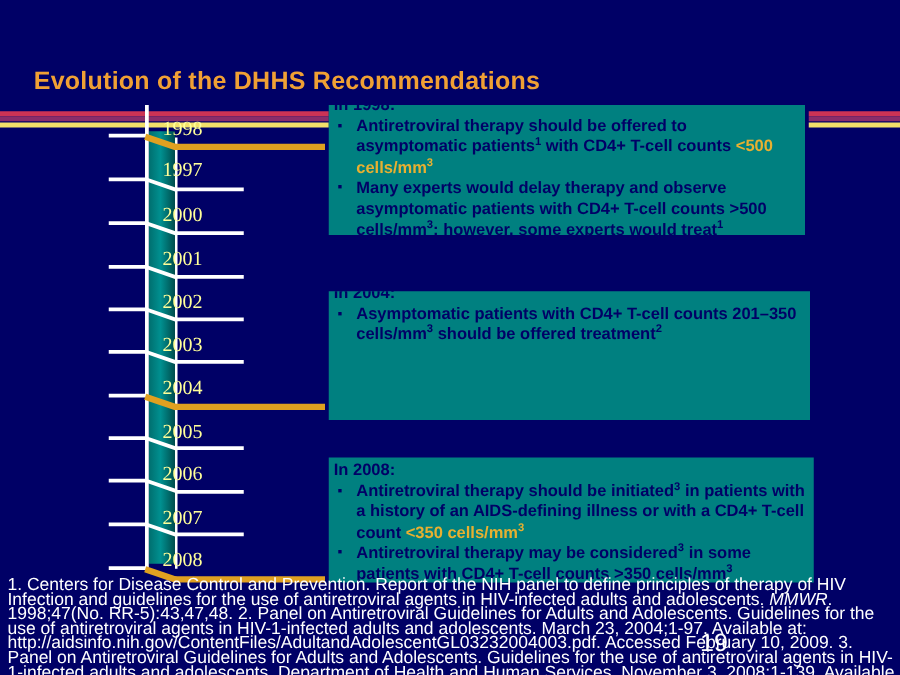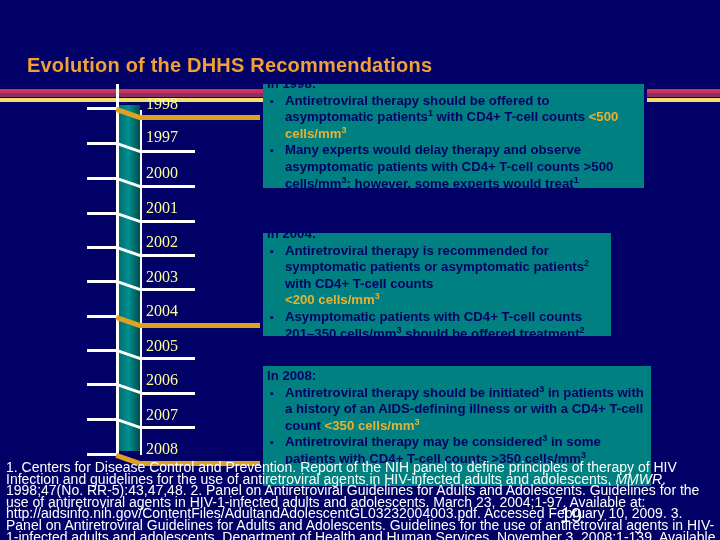--- a/index.html
+++ b/index.html
@@ -12,21 +12,21 @@
   .left-stripes { left:0; width:263px; }
   .right-stripes { left:647px; width:73px; }
   .vline { position:absolute; left:116px; top:84px; width:3px; height:372px; background:#FFFFFF; }
   .column { position:absolute; left:119px; top:105px; width:21px; height:346px; background:linear-gradient(90deg,#006E6E 0%,#009090 45%,#004C4C 100%); }
   .col-right-edge { position:absolute; left:140px; top:110px; width:2px; height:345px; background:#FFFFFF; }
   .tick-left { position:absolute; left:87px; width:30px; height:3px; background:#FFFFFF; }
   .tick-diag { position:absolute; left:117px; width:26px; height:3px; background:#FFFFFF; transform-origin:0 0; transform:rotate(19deg); }
   .tick-diag.gold { background:#E0A020; height:5px; }
   .tick-right { position:absolute; left:140px; width:55px; height:3px; background:#FFFFFF; }
   .tick-right.gold { width:120px; background:#E0A020; height:5px; }
-  .year { position:absolute; left:146px; font-family:"Liberation Serif", serif; font-size:16px; color:#FFFF99; }
+  .year { position:absolute; left:130px; font-family:"Liberation Serif", serif; font-size:16px; color:#FFFF99; }
   .box { position:absolute; left:263px; background:#008080; color:#000066; font-weight:bold; font-size:13.2px; line-height:16.6px; overflow:hidden; padding:0 4px; box-sizing:border-box; }
   .box .hdr { margin:0; }
   .box ul { list-style:none; margin:0; padding:0; }
   .box li { position:relative; padding-left:18px; }
   .box li::before { content:"\25AA"; position:absolute; left:3px; top:0; font-size:11px; }
   .box .hl { color:#E8B030; }
   .box sup { font-size:9px; line-height:0; }
   .footnotes { position:absolute; left:6px; top:462px; width:712px; color:#FFFFFF; font-size:14px; line-height:11.6px; }
   .footnotes em { font-style:italic; }
   .slide-num { position:absolute; left:560px; top:504px; color:#FFFFFF; font-size:20px; }
@@ -105,29 +105,28 @@
 </div>
 
 <div class="box" style="top:84px; width:381px; height:104px;">
   <div class="hdr" style="margin-top:-8px">In 1998:</div>
   <ul>
     <li><span>Antiretroviral therapy should be offered to asymptomatic patients</span><sup>1</sup><span> with CD4+ T-cell counts </span><span class="hl">&lt;500 cells/mm</span><sup class="hl">3</sup></li>
     <li><span>Many experts would delay therapy and observe asymptomatic patients with CD4+ T-cell counts  &gt;500 cells/mm</span><sup>3</sup><span>; however, some experts would treat</span><sup>1</sup></li>
   </ul>
 </div>
 
-<div class="box" style="top:233px; width:348px; height:103px;">
+<div class="box" style="top:233px; width:385px; height:103px;">
   <div class="hdr" style="margin-top:-7px">In 2004:</div>
   <ul>
-    <li><span>Antiretroviral therapy is recommended for symptomatic patients or asymptomatic patients</span><sup>2</sup><span> with CD4+ T-cell counts</span><br><span class="hl">&lt;200 cells/mm</span><sup class="hl">3</sup></li>
     <li><span>Asymptomatic patients with CD4+ T-cell counts 201–350 cells/mm</span><sup>3</sup><span> should be offered treatment</span><sup>2</sup></li>
   </ul>
 </div>
 
-<div class="box" style="top:366px; width:388px; height:120px;">
+<div class="box" style="top:366px; width:388px; height:100px;">
   <div class="hdr" style="margin-top:2px">In 2008:</div>
   <ul>
     <li><span>Antiretroviral therapy should be initiated</span><sup>3</sup><span> in patients with a history of an AIDS-defining illness or with a CD4+ T-cell count </span><span class="hl">&lt;350 cells/mm</span><sup class="hl">3</sup></li>
     <li><span>Antiretroviral therapy may be considered</span><sup>3</sup><span> in some patients with CD4+ T-cell counts &gt;350 cells/mm</span><sup>3</sup></li>
   </ul>
 </div>
 
 <div class="footnotes"><span>1. Centers for Disease Control and Prevention. Report of the NIH panel to define principles of therapy of HIV Infection and guidelines for the use of antiretroviral agents in HIV-infected adults and adolescents. </span><em>MMWR</em><span>. 1998;47(No. RR-5):43,47,48.  2. Panel on Antiretroviral Guidelines for Adults and Adolescents. Guidelines for the use of antiretroviral agents in HIV-1-infected adults and adolescents. March 23, 2004;1-97.  Available at: http://aidsinfo.nih.gov/ContentFiles/AdultandAdolescentGL03232004003.pdf.  Accessed February 10, 2009.  3. Panel on Antiretroviral Guidelines for Adults and Adolescents. Guidelines for the use of antiretroviral agents in HIV-1-infected adults and adolescents. Department of Health and Human Services. November 3, 2008;1-139. Available at: http://aidsinfo.nih.gov/contentfiles/AdultandAdolescentGL.pdf. Accessed February 10, 2009.</span></div>
 
 <div class="slide-num">19</div>

